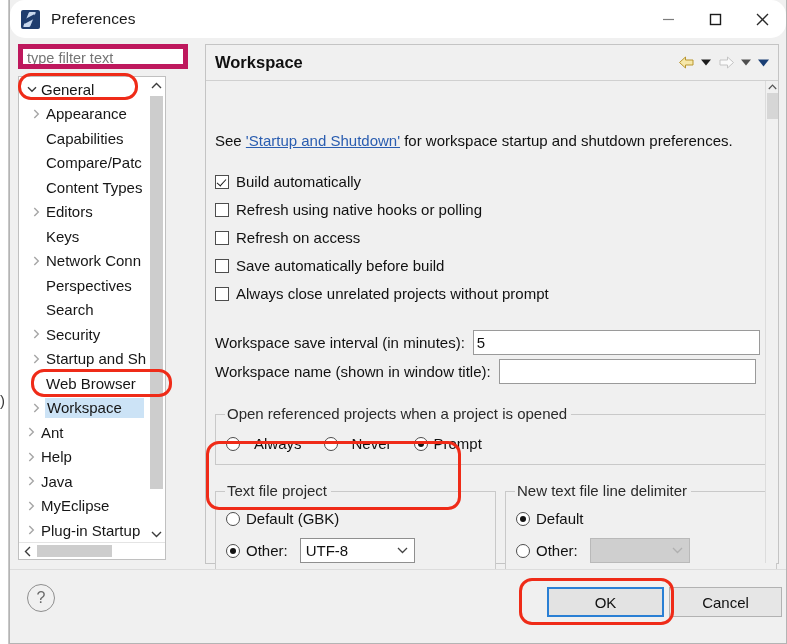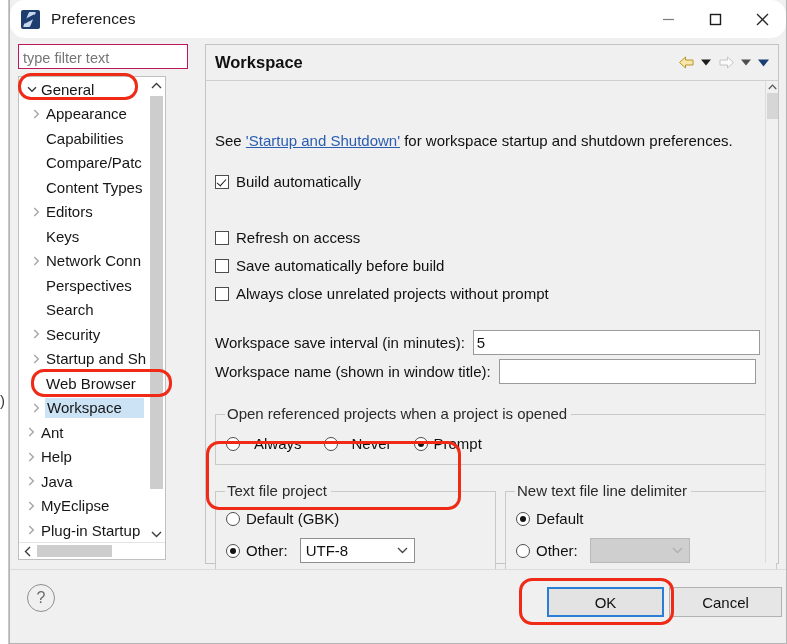--- a/index.html
+++ b/index.html
@@ -86,21 +86,21 @@
 
   
   #left-pane {
     position: absolute; left: 8px; top: 6px;
     width: 180px; height: 520px;
   }
   #filter-box {
     position: absolute; left: 0; top: 0;
     width: 170px; height: 25px;
     background: #ffffff;
-    border: 1px solid #be185d;
+    border: 5px solid #be185d;
     font-size: 14.5px;
     color: #737373;
     padding: 2px 0 0 4px;
     font-family: "Liberation Sans", sans-serif;
     line-height: 21px;
     outline: none;
   }
   #tree-panel {
     position: absolute; left: 0; top: 32px;
     width: 148px; height: 484px;
@@ -600,20 +600,24 @@
       <div id="rp-content">
 
         <div class="seeline">
           <span>See </span><a href="#">'Startup and Shutdown'</a><span> for workspace startup and shutdown preferences.</span>
         </div>
 
         <div class="cbrow" style="top:92px">
           <span class="cbox checked"></span>
           <span>Build automatically</span>
         </div>
+        <div class="cbrow" style="top:120px">
+          <span class="cbox"></span>
+          <span>Refresh using native hooks or polling</span>
+        </div>
         <div class="cbrow" style="top:176px">
           <span class="cbox"></span>
           <span>Save automatically before build</span>
         </div>
         <div class="cbrow" style="top:148px">
           <span class="cbox"></span>
           <span>Refresh on access</span>
         </div>
         <div class="cbrow" style="top:204px">
           <span class="cbox"></span>

